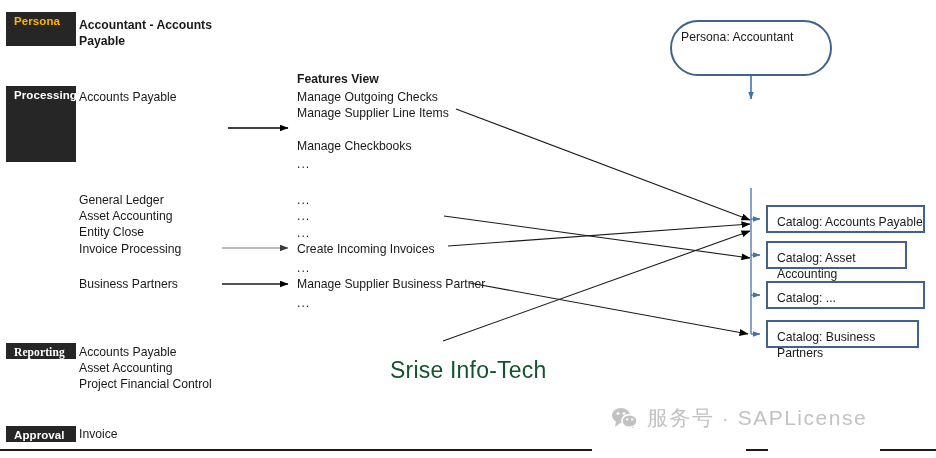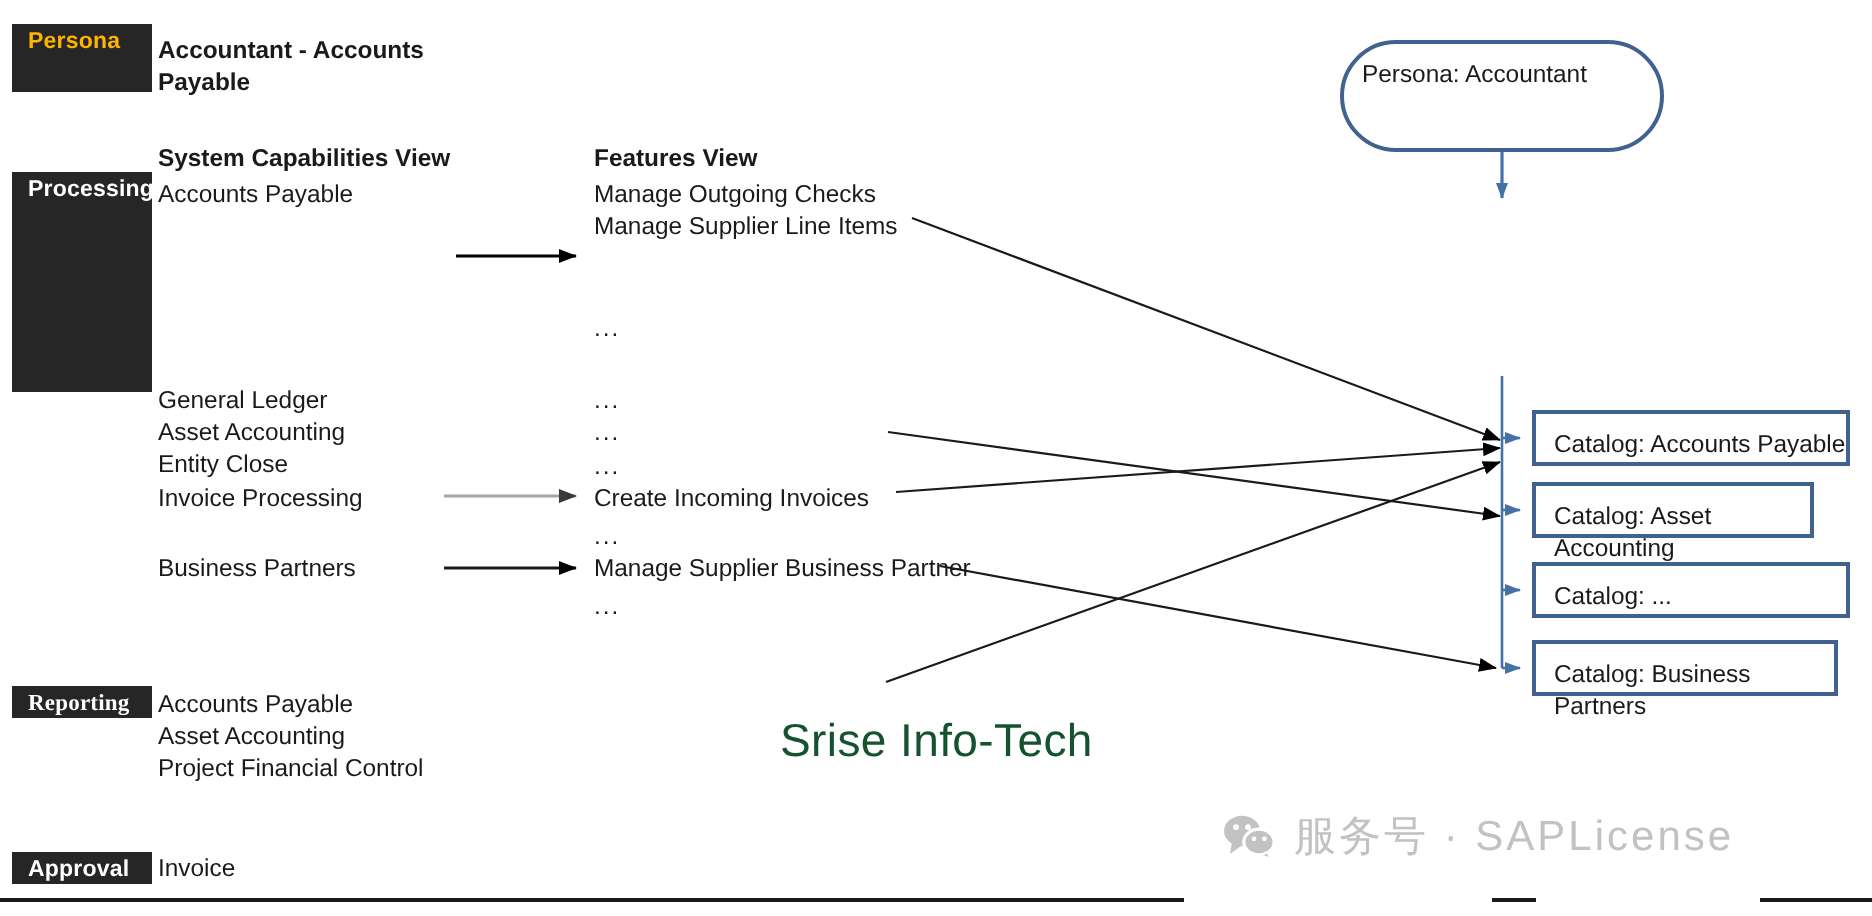--- a/index.html
+++ b/index.html
@@ -91,53 +91,53 @@
 </style>
 </head>
 <body>
 
 <div id="canvas">
 
   <div class="cat-block accent" style="left:6px; top:12px; width:70px; height:34px;">
     <span>Persona</span>
   </div>
 
-  <div class="cat-block" style="left:6px; top:86px; width:70px; height:110px;">
+  <div class="cat-block" style="left:6px; top:86px; width:70px; height:76px;">
     <span>Processing</span>
   </div>
 
   <div class="cat-block" style="left:6px; top:343px; width:70px; height:16px;font-family:Liberation Serif, serif;">
     <span>Reporting</span>
   </div>
 
   <div class="cat-block" style="left:6px; top:426px; width:70px; height:16px;">
     <span>Approval</span>
   </div>
 
   <div class="txt bold" style="left:79px; top:17px;">Accountant - Accounts</div>
   <div class="txt bold" style="left:79px; top:33px;">Payable</div>
 
-  <div class="txt bold" style="left:79px; top:71px;">System Capabilities View</div>
   <div class="txt bold" style="left:297px; top:71px;">Features View</div>
 
   <div class="txt" style="left:79px; top:89px;">Accounts Payable</div>
   <div class="txt" style="left:79px; top:192px;">General Ledger</div>
   <div class="txt" style="left:79px; top:208px;">Asset Accounting</div>
   <div class="txt" style="left:79px; top:224px;">Entity Close</div>
   <div class="txt" style="left:79px; top:241px;">Invoice Processing</div>
   <div class="txt" style="left:79px; top:276px;">Business Partners</div>
 
   <div class="txt" style="left:79px; top:344px;">Accounts Payable</div>
   <div class="txt" style="left:79px; top:360px;">Asset Accounting</div>
   <div class="txt" style="left:79px; top:376px;">Project Financial Control</div>
 
   <div class="txt" style="left:79px; top:426px;">Invoice</div>
 
   <div class="txt" style="left:297px; top:89px;">Manage Outgoing Checks</div>
   <div class="txt" style="left:297px; top:105px;">Manage Supplier Line Items</div>
+  <div class="txt" style="left:297px; top:138px;">Manage Checkbooks</div>
   <div class="txt ell" style="left:297px; top:156px;">...</div>
 
   <div class="txt ell" style="left:297px; top:192px;">...</div>
   <div class="txt ell" style="left:297px; top:208px;">...</div>
   <div class="txt ell" style="left:297px; top:225px;">...</div>
 
   <div class="txt" style="left:297px; top:241px;">Create Incoming Invoices</div>
   <div class="txt ell" style="left:297px; top:260px;">...</div>
 
   <div class="txt" style="left:297px; top:276px;">Manage Supplier Business Partner</div>

